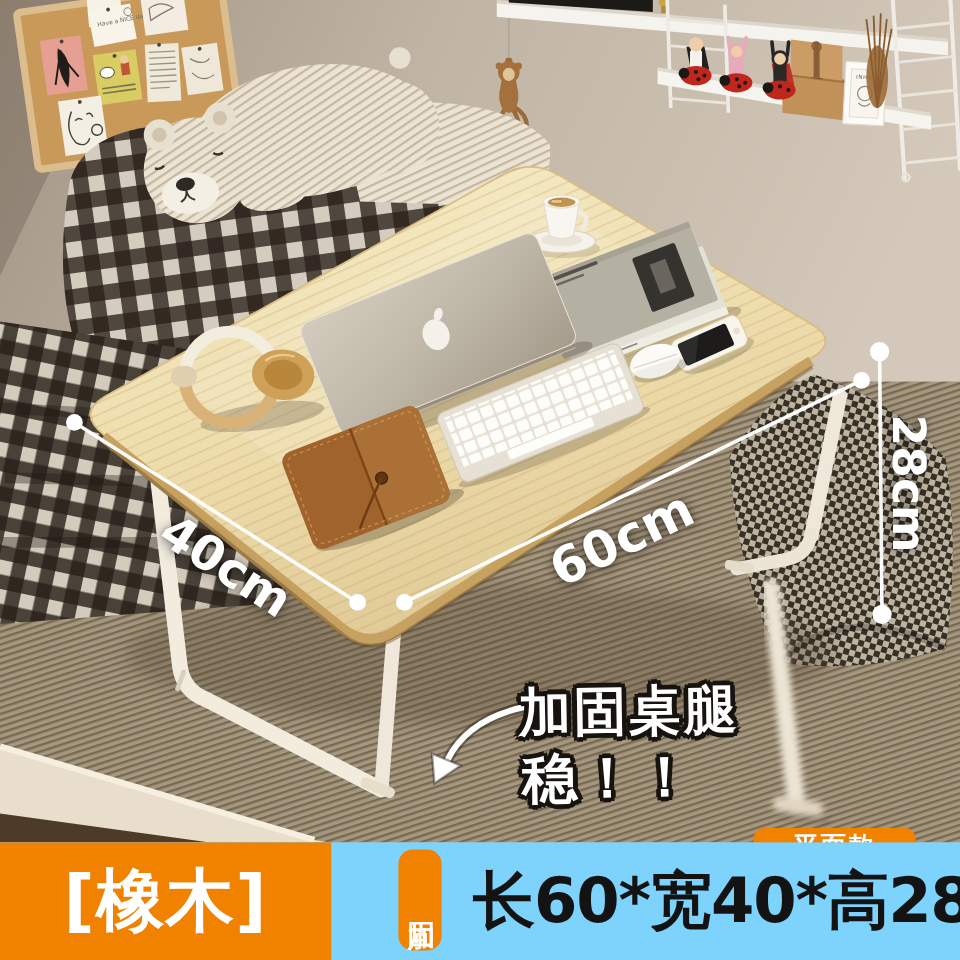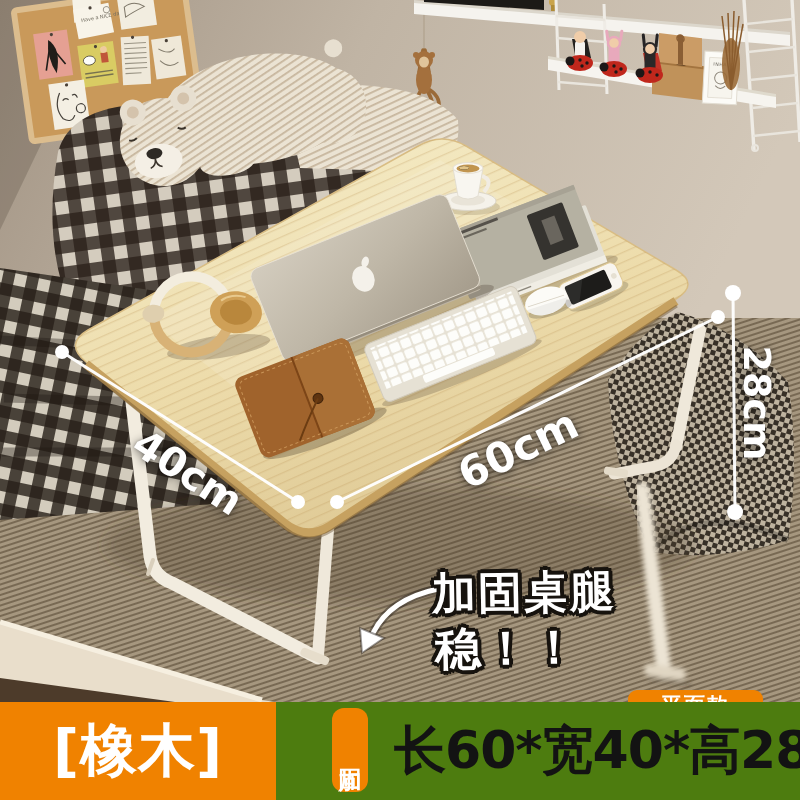--- a/index.html
+++ b/index.html
@@ -4,21 +4,21 @@
 <style>
   html,body{margin:0;padding:0;background:#222;}
   .stage{position:relative;width:800px;height:800px;overflow:hidden;
     font-family:"DejaVu Sans","Liberation Sans",sans-serif;background:#b9ac9e;}
   .stage svg{position:absolute;left:0;top:0;}
   .dim{position:absolute;color:#fff;font-weight:700;white-space:nowrap;
     text-shadow:0 2px 10px rgba(0,0,0,.5),0 0 3px rgba(0,0,0,.28);}
   .shout{position:absolute;color:#fff;font-weight:800;white-space:nowrap;letter-spacing:2px;
     text-shadow:-3px -3px 0 #17130e,3px -3px 0 #17130e,-3px 3px 0 #17130e,3px 3px 0 #17130e,
       0 -4px 0 #17130e,0 4px 0 #17130e,-4px 0 0 #17130e,4px 0 0 #17130e;}
-  .bar{position:absolute;left:0;top:702px;width:800px;height:98px;background:#4d7c0f;}
+  .bar{position:absolute;left:0;top:702px;width:800px;height:98px;background:#7dd3fc;}
   .variant-box{position:absolute;left:0;top:0;width:276px;height:98px;background:#f08200;
     display:flex;align-items:center;justify-content:center;}
   .variant-box span{color:#fff;font-size:57px;font-weight:700;letter-spacing:1px;}
   .reinforce{position:absolute;left:332px;top:6px;width:36px;height:84px;background:#f08200;
     border-radius:12px;color:#fff;font-size:23px;font-weight:700;line-height:1.35;
     display:flex;align-items:center;justify-content:center;writing-mode:vertical-rl;
     text-orientation:upright;}
   .spec{position:absolute;left:394px;top:0;height:98px;display:flex;align-items:center;
     color:#131313;font-size:52px;font-weight:800;letter-spacing:-1px;white-space:nowrap;}
   .style-badge{position:absolute;left:628px;top:690px;width:135px;height:30px;background:#f08200;

